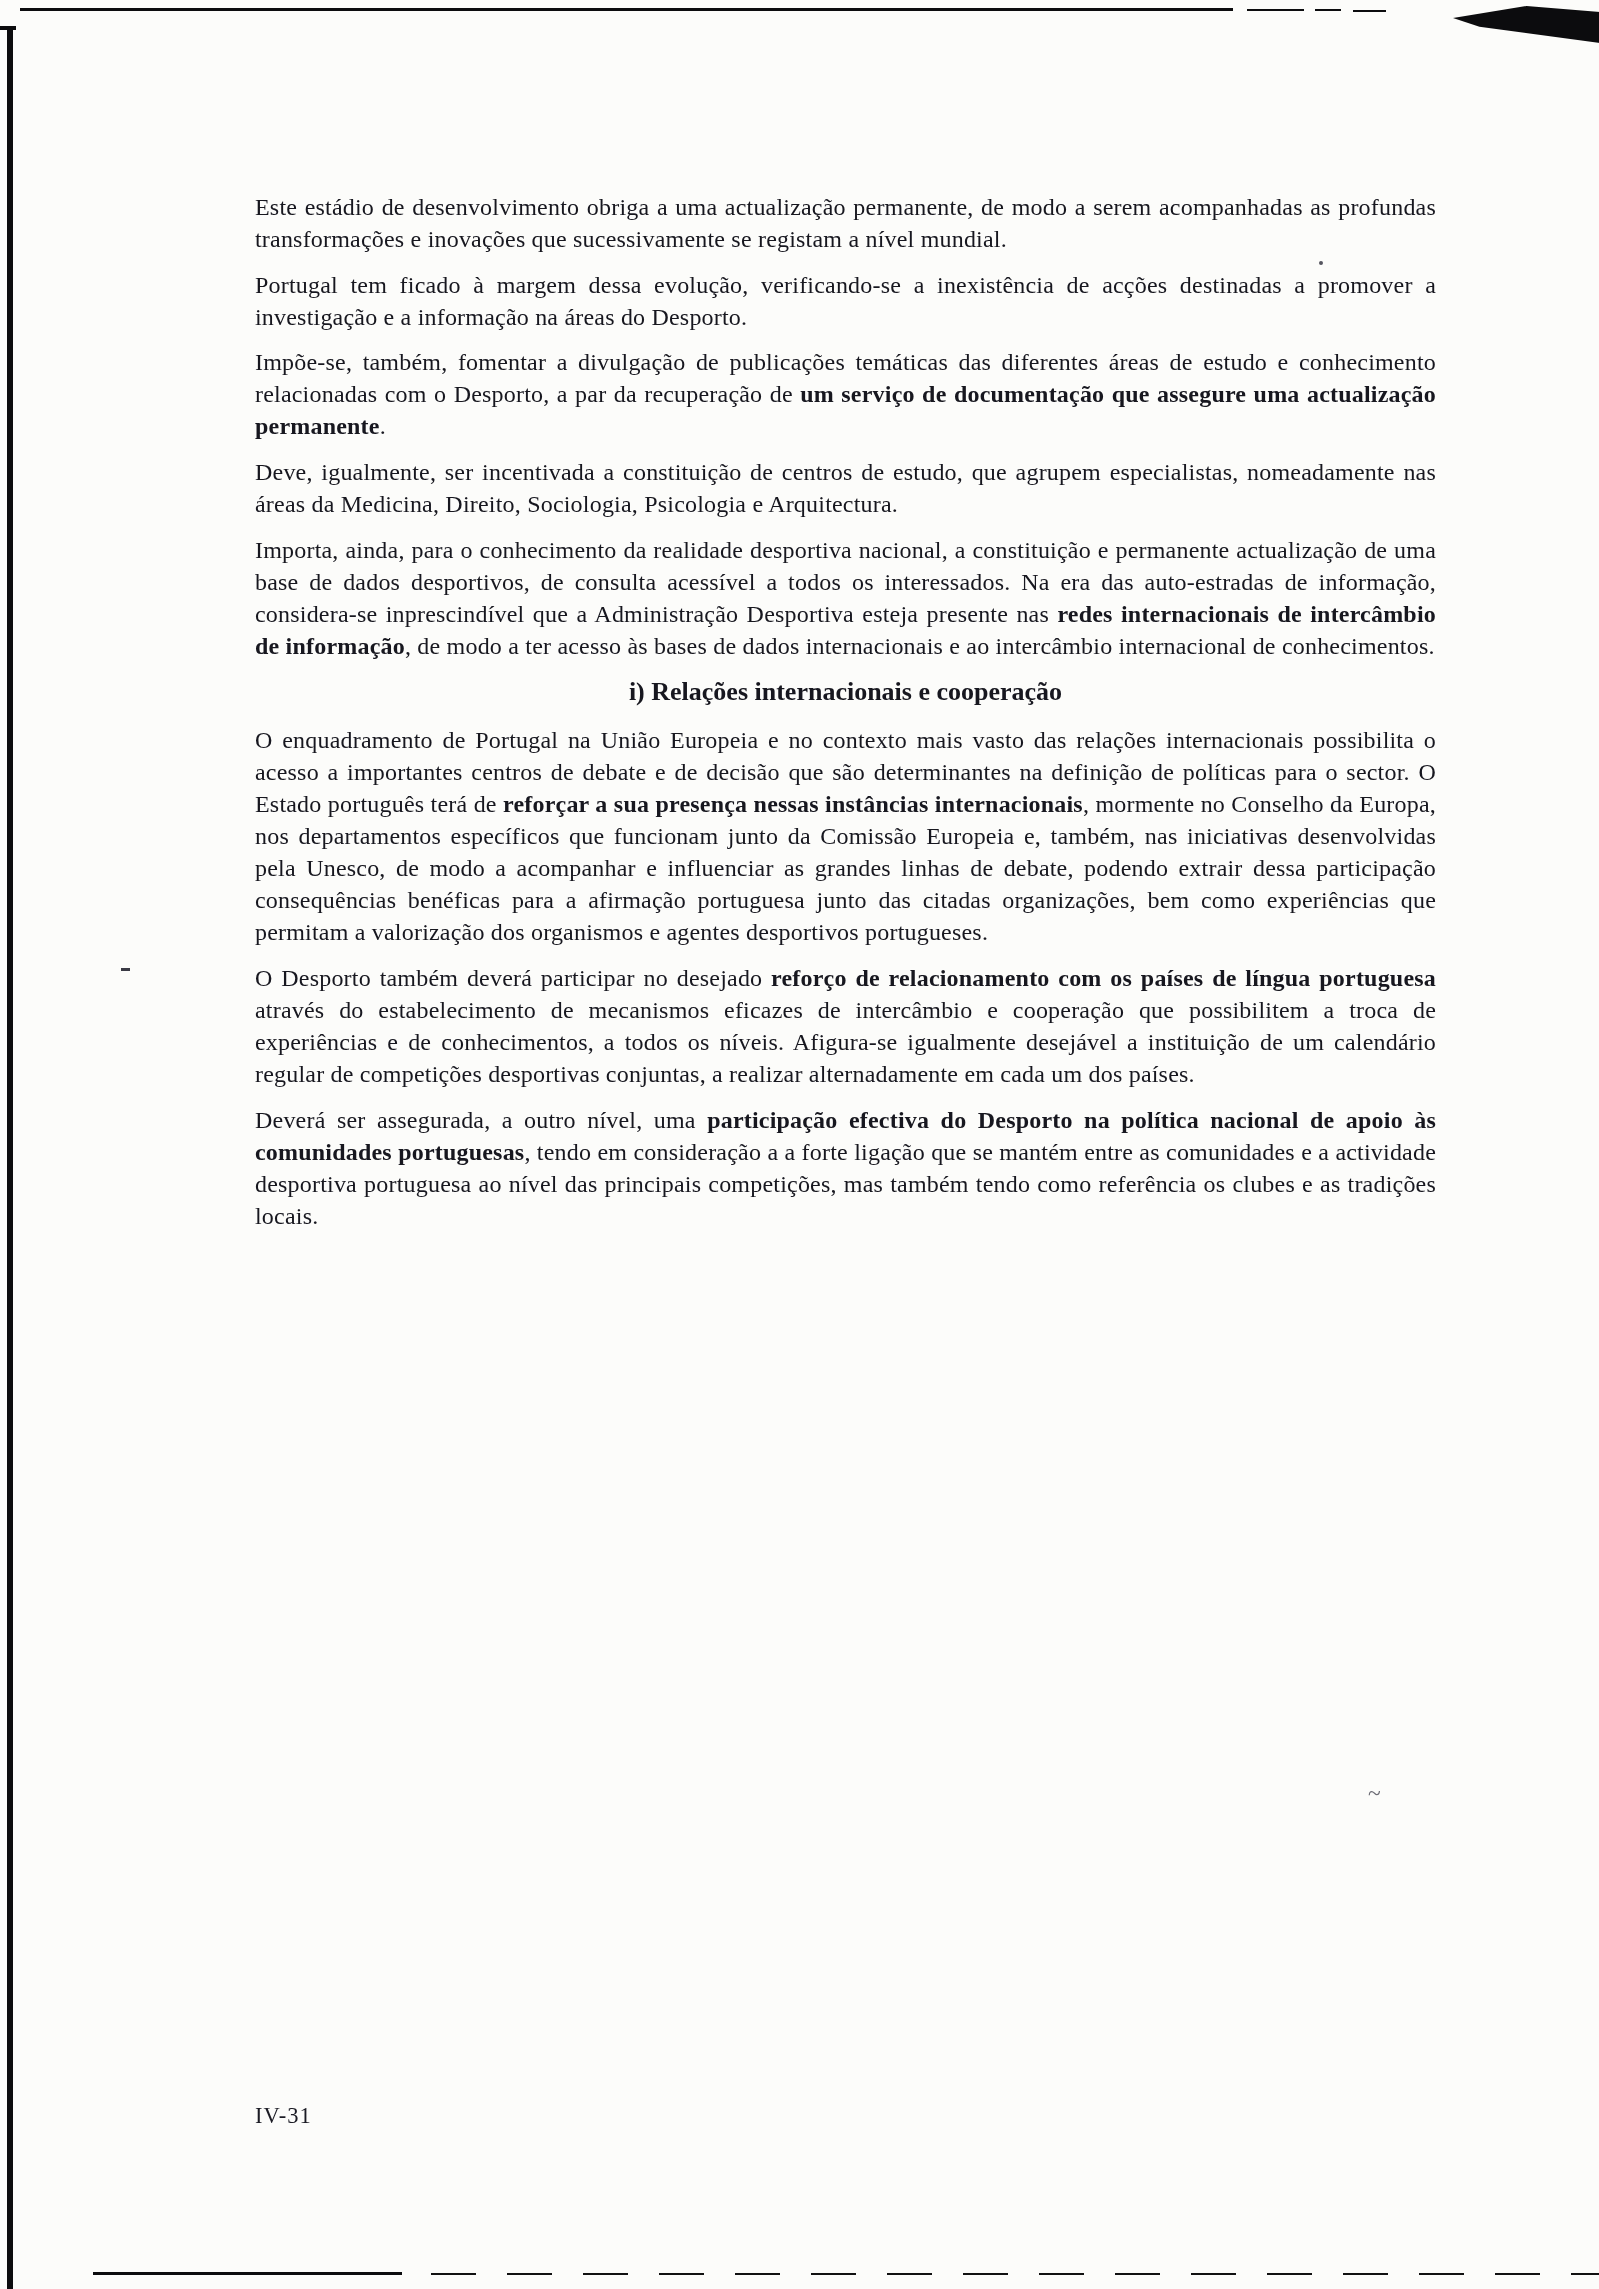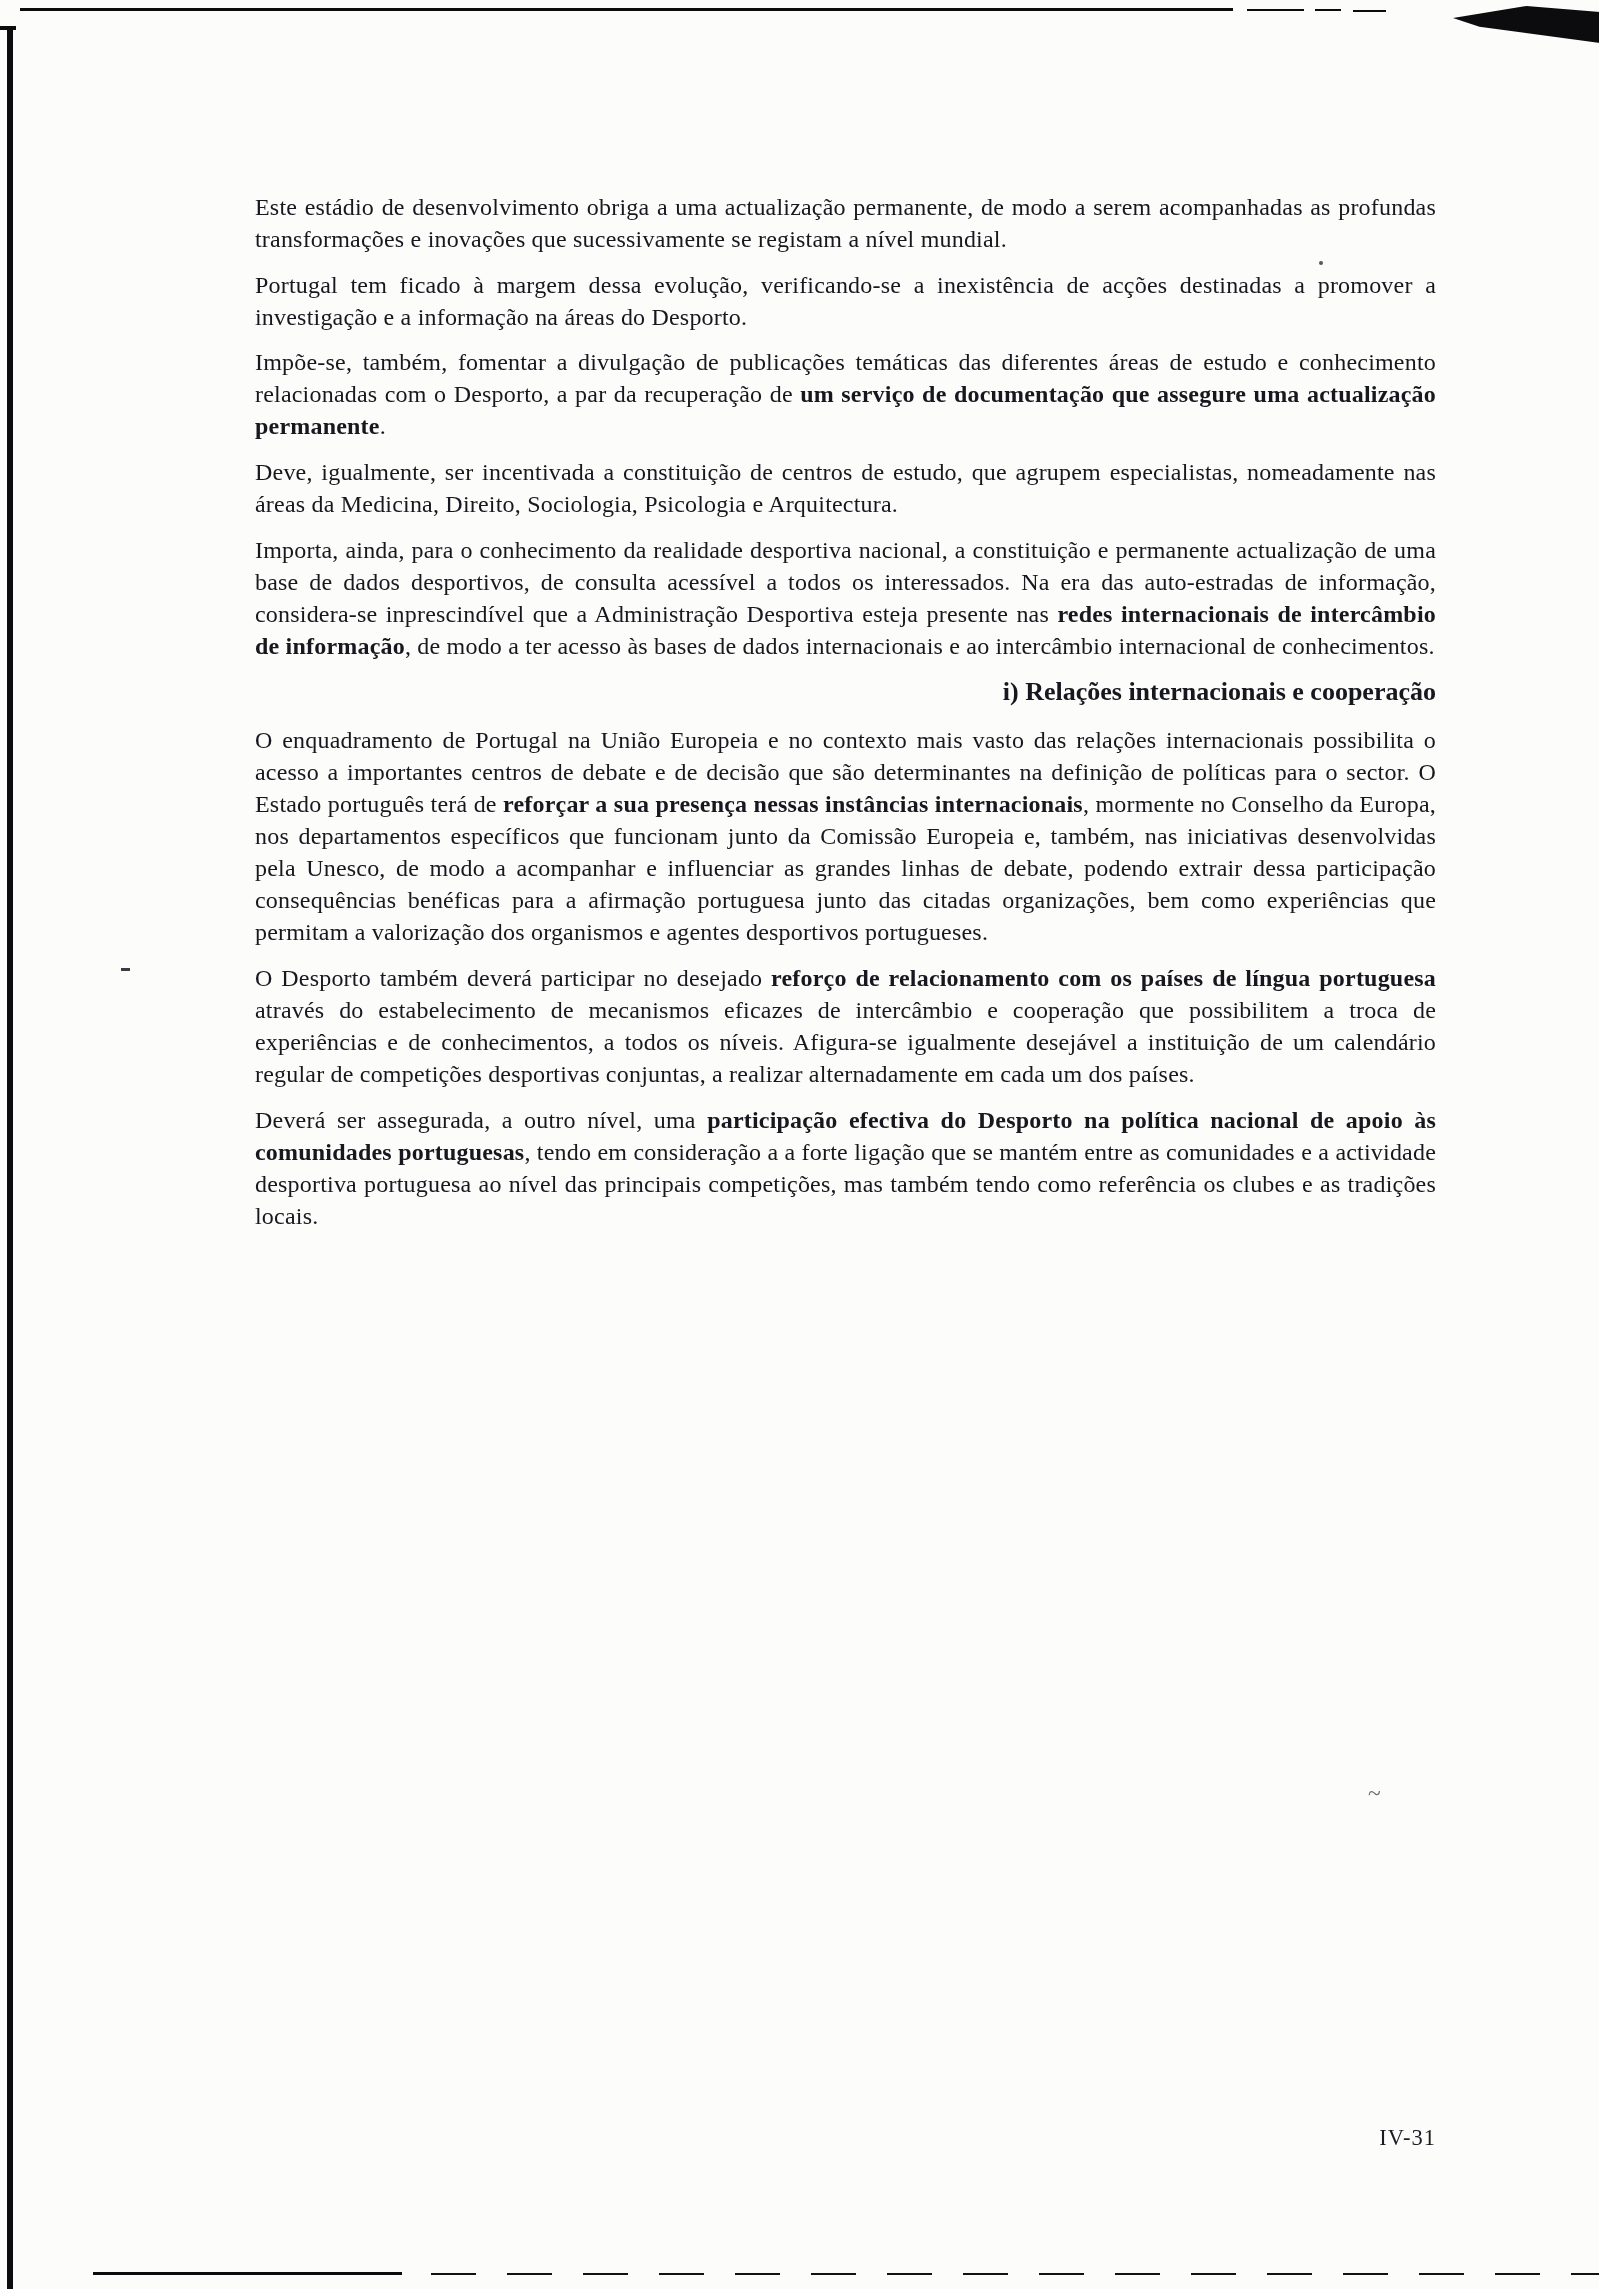--- a/index.html
+++ b/index.html
@@ -69,35 +69,34 @@
     text-align: justify;
     margin-bottom: 13.7px;
     letter-spacing: 0.2px;
   }
 
   .doc-heading {
     font-size: 26px;
     line-height: 33px;
     font-weight: bold;
     margin: 7.8px 0 15.7px 0;
-    text-align: right;
+    text-align: center;
   }
 
   .bold { font-weight: bold; }
 
   .footer {
     position: absolute;
     left: 255px;
     top: 2103px;
     width: 1181px;
-    text-align: right;
+    text-align: left;
     font-size: 22.5px;
     letter-spacing: 1px;
     color: #1b1b24;
-    margin-top: 22px;
   }
 </style>
 </head>
 <body>
 
 <div class="page">
 
   <div class="artifact top-line-1"></div>
   <div class="artifact top-line-2"></div>
   <div class="artifact top-line-3"></div>

